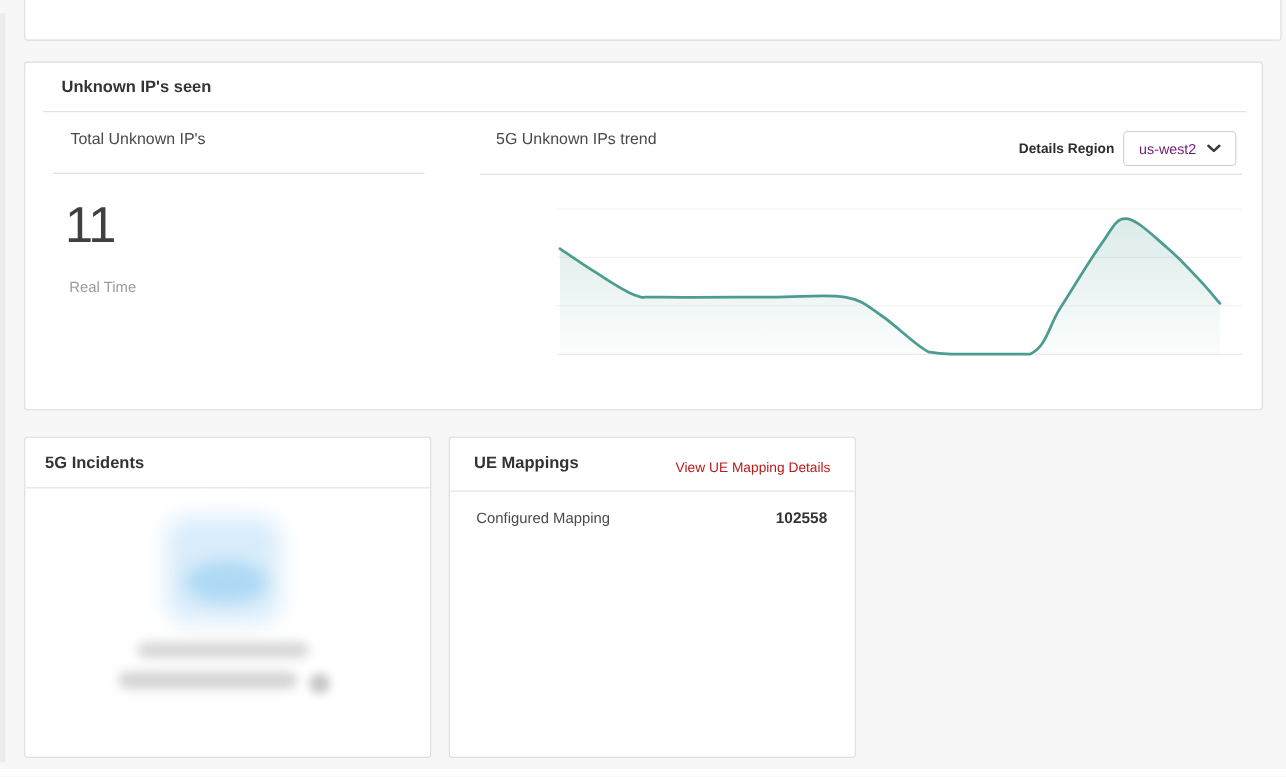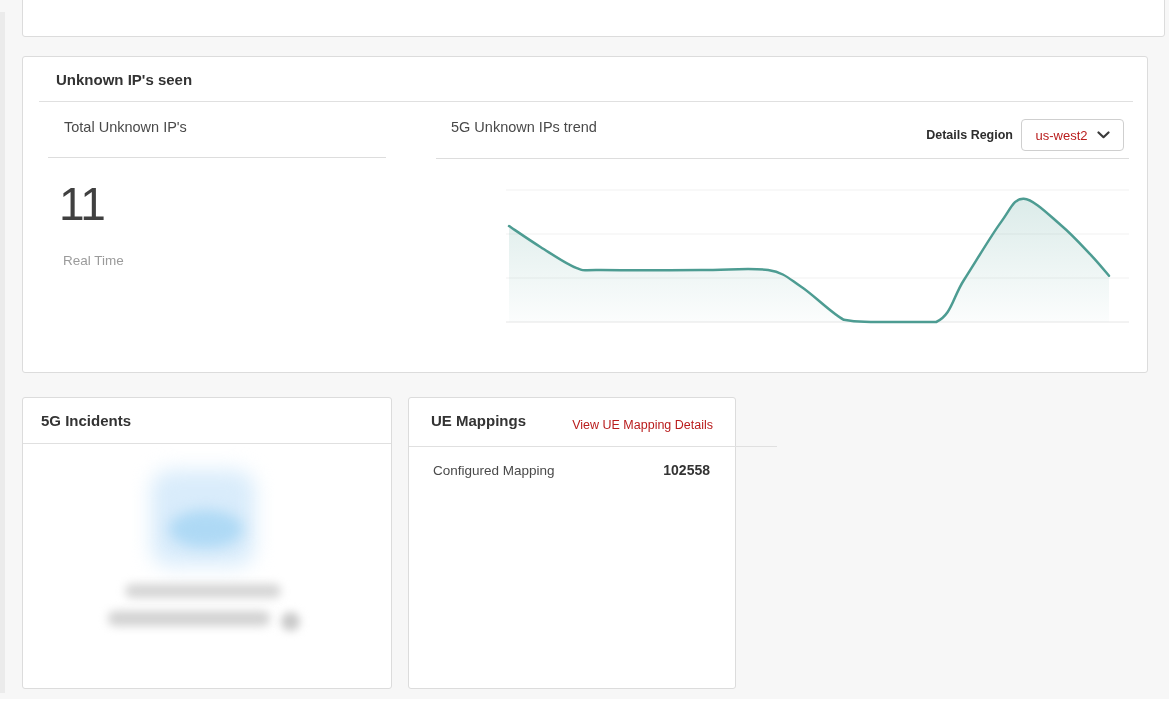--- a/index.html
+++ b/index.html
@@ -56,37 +56,37 @@
   #compute-region-label {
     position:absolute; left:810px; top:71px; width:180px;
     text-align:right; font-size:12.5px; font-weight:600; color:#2d2d2d;
   }
   #region-dropdown {
     position:absolute; left:998px; top:62px; width:103px; height:32px;
     border:1px solid #cfcfcf; border-radius:4px; background:#fff;
     display:flex; align-items:center; justify-content:center; gap:9px;
     cursor:pointer;
   }
-  #region-dropdown .val { font-size:13px; color:#b91c1c; }
+  #region-dropdown .val { font-size:13px; color:#701a75; }
   #region-dropdown svg { display:block; }
 
   #trend-chart { position:absolute; left:483px; top:121px; }
 
   
   #incidents-card { left:22px; top:397px; width:370px; height:292px; }
   #incidents-card .full-divider { left:0; width:368px; top:45px; background:#e0e0e0; }
 
   .blurred { position:absolute; }
   #blob-square { left:128px; top:72px; width:104px; height:96px; background:#d9ecfb; border-radius:20px; filter:blur(10px); }
   #blob-core { left:146px; top:112px; width:74px; height:38px; background:#aed9f5; border-radius:50%; filter:blur(7px); }
   #blur-line-1 { left:102px; top:186px; width:156px; height:14px; background:#d5d5d5; border-radius:7px; filter:blur(5px); }
   #blur-line-2 { left:85px; top:213px; width:162px; height:15px; background:#d2d2d2; border-radius:7px; filter:blur(5px); }
   #blur-dot { left:258px; top:214px; width:19px; height:19px; background:#c9c9c9; border-radius:50%; filter:blur(4px); }
 
-  #ue-card { left:408px; top:397px; width:328px; height:292px; }
+  #ue-card { left:408px; top:397px; width:370px; height:292px; }
   #ue-card .full-divider { left:0; width:368px; top:48px; background:#e0e0e0; }
   #ue-link {
     position:absolute; right:22px; top:20px;
     font-size:12.5px; color:#b91c1c; text-decoration:none; cursor:pointer;
     white-space:nowrap;
   }
   .ue-row { position:absolute; left:24px; right:25px; height:20px; display:flex; justify-content:space-between; align-items:center; }
   #ue-row-0 { top:62px;gap:20px; }
   #ue-row-1 { top:98px; }
   .ue-row .lbl { font-size:13.5px; color:#4a4a4a; }

